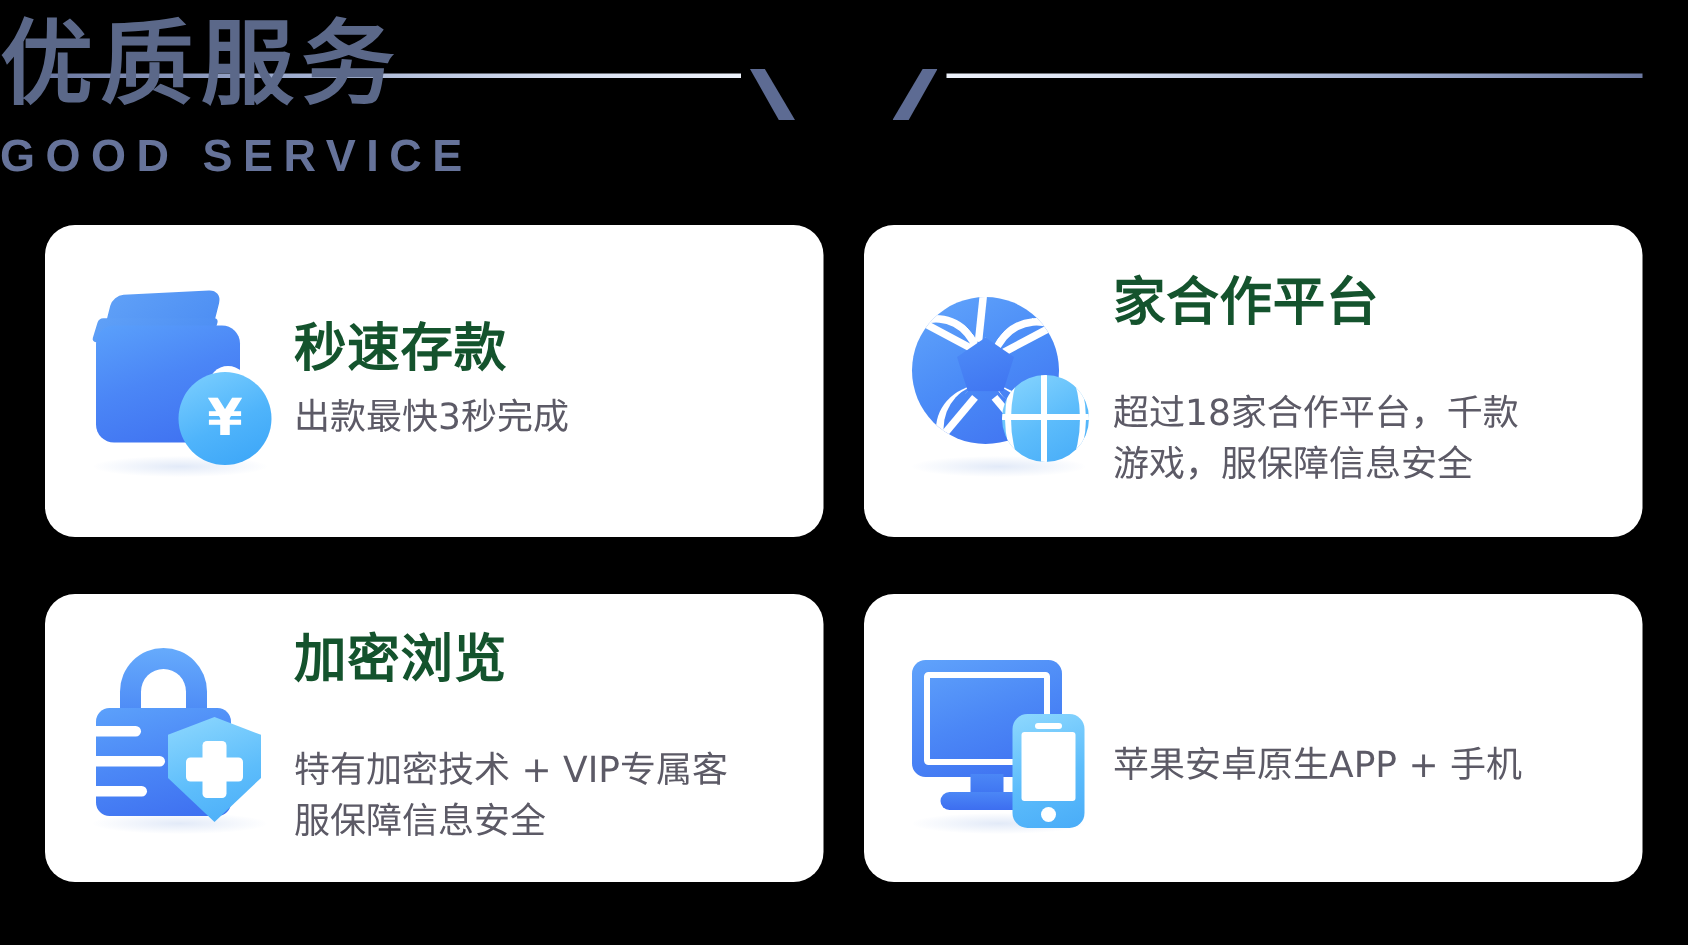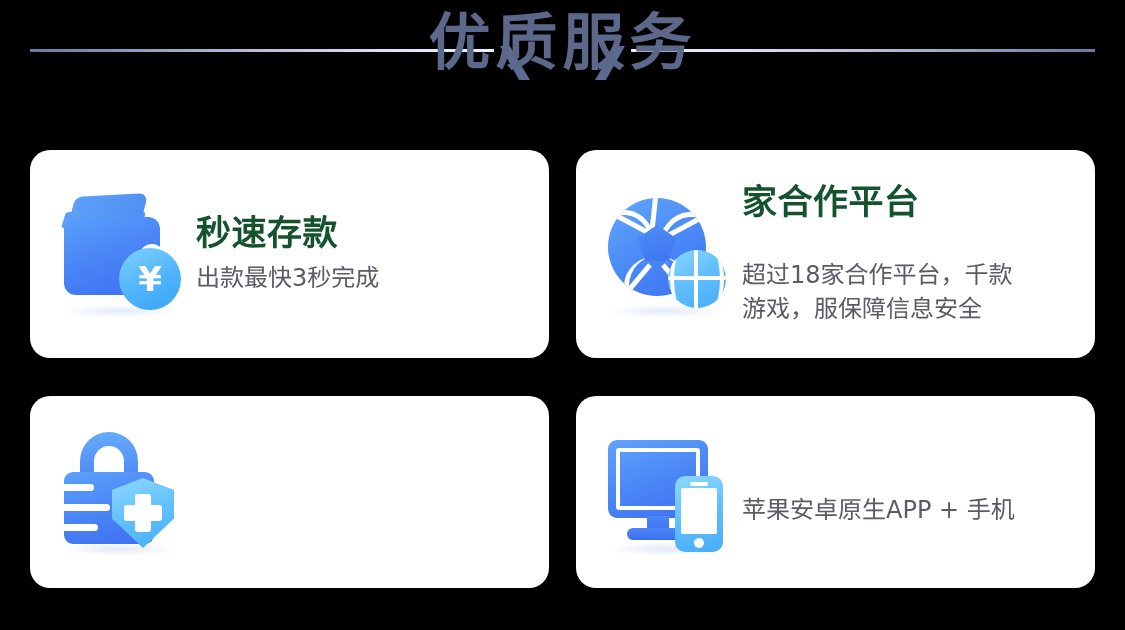--- a/index.html
+++ b/index.html
@@ -72,21 +72,20 @@
   .header-rule.right .rule-slash {
     left: 0;
     clip-path: polygon(67% 0, 100% 0, 36% 100%, 0 100%);
   }
 
   .header-titles {
     position: absolute;
     left: 0;
     top: 0;
     width: 1125px;
-    text-align: center;
   }
 
   .header-cn {
     font-size: 62px;
     font-weight: 700;
     color: #5b6889;
     letter-spacing: 5px;
     line-height: 1.0;
     padding-top: 12px;
     font-family: "DejaVu Sans", "Liberation Sans", sans-serif;
@@ -466,20 +465,21 @@
       <span class="rule-slash"></span>
     </div>
 
     <div class="header-rule right">
       <span class="rule-slash"></span>
       <span class="rule-line"></span>
     </div>
 
     <div class="header-titles">
       <div class="header-cn">优质服务</div>
+      <div class="header-en">GOOD SERVICE</div>
     </div>
   </div>
 
   <div class="grid">
 
     <div class="card">
       <div class="card-icon">
         <span class="icon-shadow"></span>
         <span class="wallet-flap"></span>
         <span class="wallet-body"></span>
@@ -528,20 +528,27 @@
         <span class="lock-shackle-hole"></span>
         <span class="lock-body">
           <i class="lb1"></i>
           <i class="lb2"></i>
           <i class="lb3"></i>
         </span>
         <span class="shield"></span>
         <span class="shield-cross-v"></span>
         <span class="shield-cross-h"></span>
       </div>
+      <div class="card-text">
+        <div class="card-title">加密浏览</div>
+        <div class="card-sub two-line">
+          <div>特有加密技术 + VIP专属客</div>
+          <div>服保障信息安全</div>
+        </div>
+      </div>
     </div>
 
     <div class="card">
       <div class="card-icon">
         <span class="icon-shadow"></span>
         <span class="monitor"></span>
         <span class="monitor-neck"></span>
         <span class="monitor-base"></span>
         <span class="phone"></span>
         <span class="phone-screen"></span>

